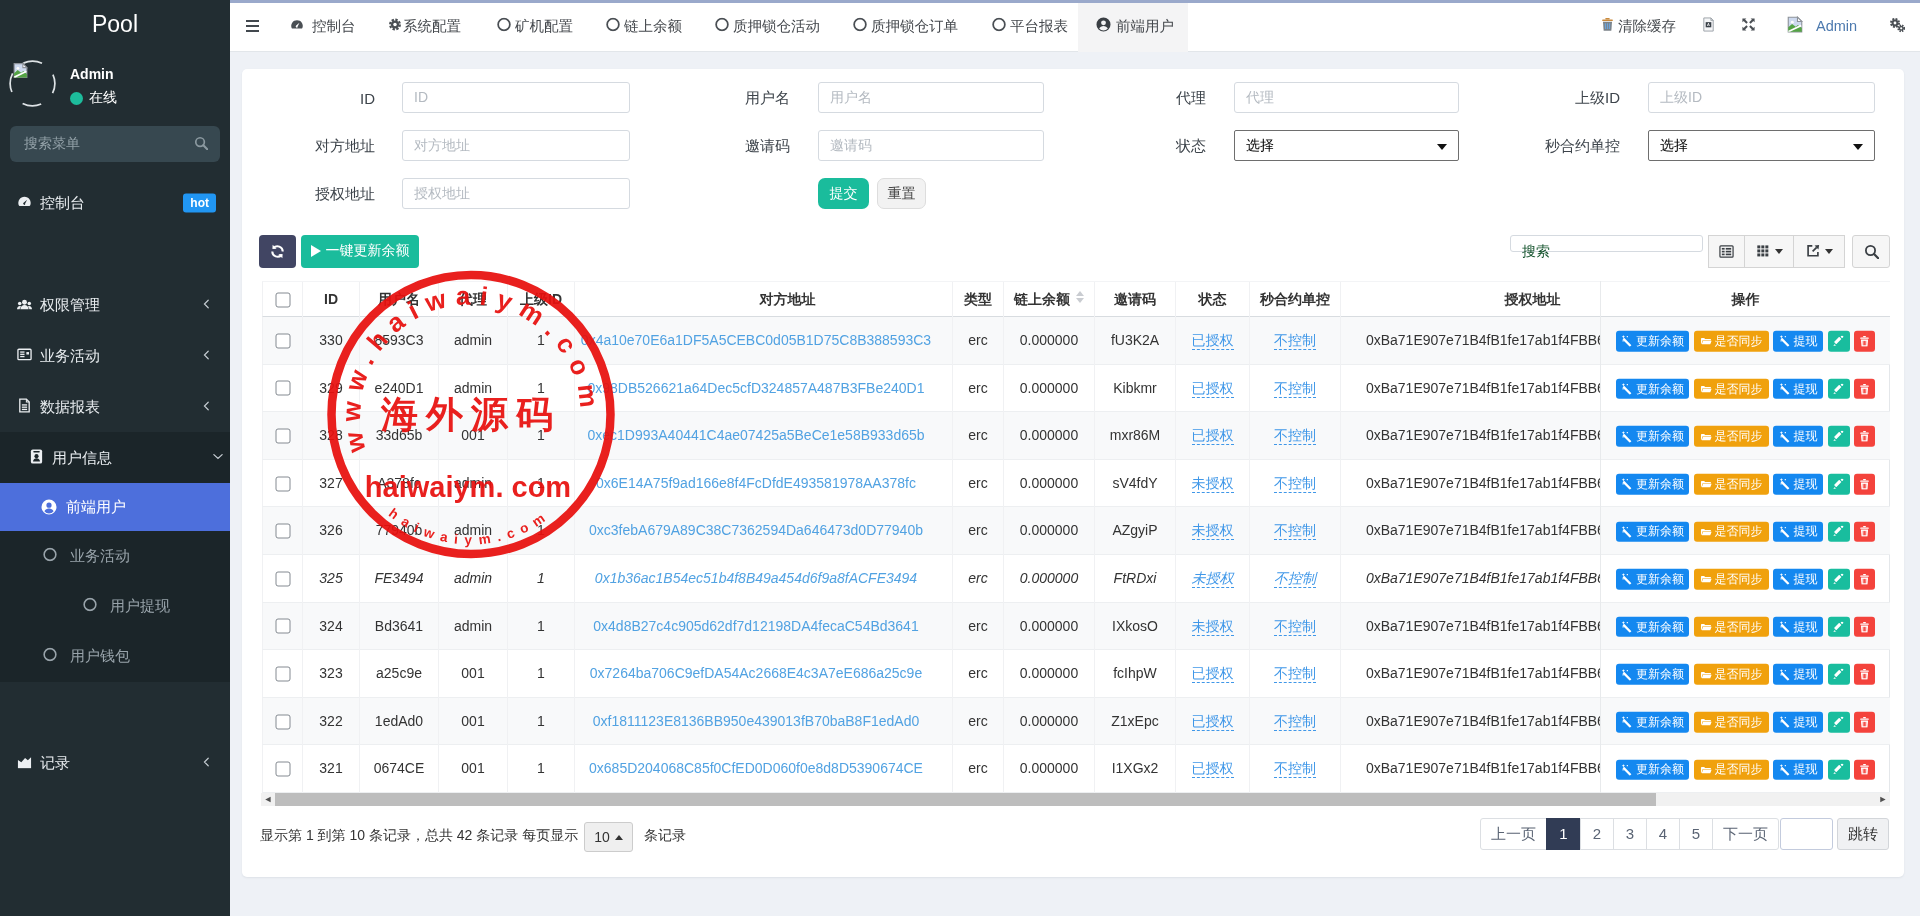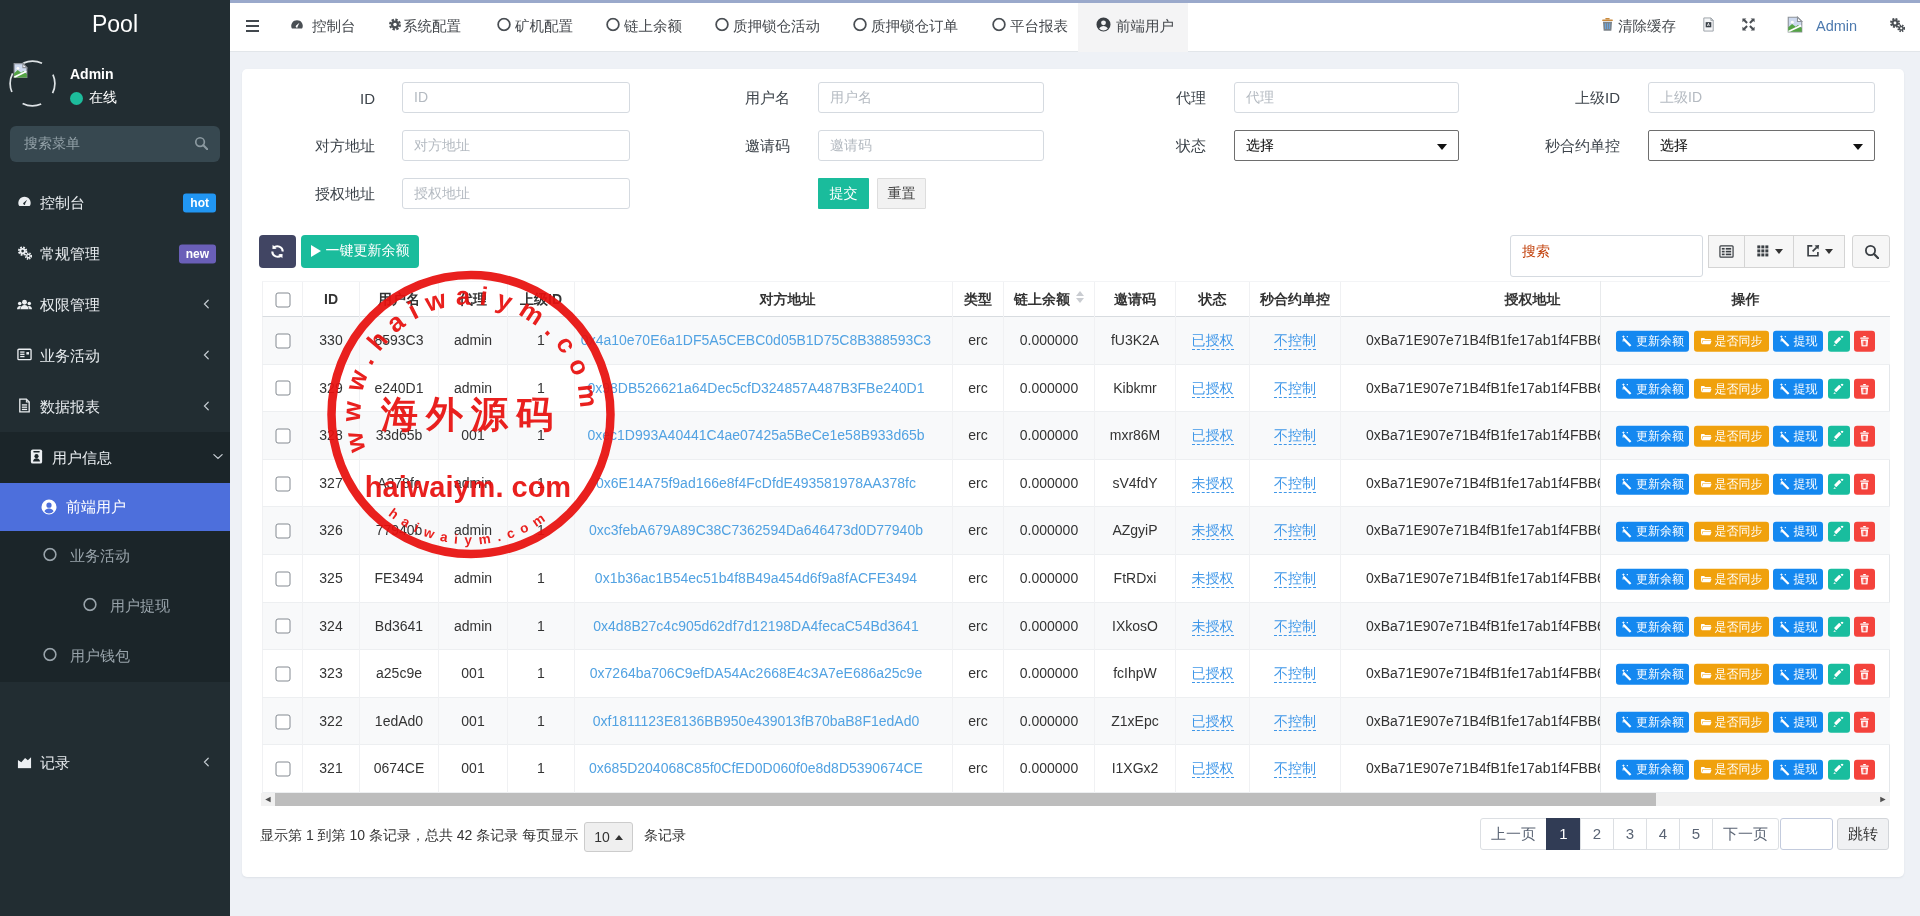--- a/index.html
+++ b/index.html
@@ -21,21 +21,21 @@
 #navbar{position:absolute;left:230px;top:0;width:1690px;height:52px;background:#fff;border-bottom:1px solid #e2e6ea;z-index:3;}
 .tab{position:absolute;top:0;height:51px;font-size:14.5px;color:#44484d;}
 .tab .ti{position:absolute;top:50%;transform:translateY(-50%);}
 .tab .tt{position:absolute;top:50%;transform:translateY(-50%);white-space:nowrap;}
 
 #card{position:absolute;left:242px;top:69px;width:1662px;height:808px;background:#fff;border-radius:5px;box-shadow:0 1px 2px rgba(80,90,109,.10);z-index:1;}
 .flabel{position:absolute;font-size:15px;color:#3d444b;text-align:right;white-space:nowrap;transform:translateY(-50%);}
 .finput{position:absolute;height:31px;border:1px solid #d5dae0;border-radius:3px;font-size:14px;color:#b4bac1;line-height:29px;padding-left:11px;background:#fff;}
 .fselect{position:absolute;height:31px;border:1px solid #6e6e6e;border-radius:2px;font-size:14px;color:#000;line-height:29px;padding-left:11px;background:#fff;}
 .fselect .car{position:absolute;right:11px;top:13px;width:0;height:0;border-left:5px solid transparent;border-right:5px solid transparent;border-top:6px solid #111;}
-.btn{position:absolute;border-radius:1px;font-size:14px;text-align:center;border:0;}
+.btn{position:absolute;border-radius:7px;font-size:14px;text-align:center;border:0;}
 
 #thead{position:absolute;left:262px;top:281px;width:1626px;height:36px;border-top:1px solid #f3f4f6;border-bottom:1px solid #d8dce0;border-left:1px solid #f0f1f3;}
 .th{position:absolute;top:0;height:36px;line-height:35px;text-align:center;font-weight:bold;font-size:14px;color:#333;border-right:1px solid #f0f1f3;}
 .trow{position:absolute;left:262px;width:1626px;height:47.6px;border-bottom:1px solid #edeff1;border-left:1px solid #f0f1f3;font-size:14px;color:#333;}
 .trow.odd{background:#f8f9fa;}
 .td{position:absolute;top:0;height:47.6px;line-height:47.6px;text-align:center;border-right:1px solid #f0f1f3;white-space:nowrap;overflow:hidden;}
 .alink{color:#51a2e2;}
 .dlink{color:#3f97e8;border-bottom:1px dashed #3f97e8;padding-bottom:1px;}
 .cb{position:absolute;left:50%;top:50%;transform:translate(-50%,-50%);width:15px;height:15px;border:1.5px solid #848a91;border-radius:2.5px;background:#fff;}
 
@@ -73,34 +73,20 @@
           <line x1="10" y1="10" x2="14.2" y2="14.2" stroke="#8b99a0" stroke-width="2.2" stroke-linecap="round"></line>
         </svg></span>
     </div>
 <div class="mitem" style="top:177px;">
       <span class="mi"><svg width="15" height="15" viewBox="0 0 16 15" xmlns="http://www.w3.org/2000/svg">
           <path d="M8 2.5A6.6 6.6 0 0 0 1.9 11.6c.2.4.5.6.9.6h10.4c.4 0 .7-.2.9-.6A6.6 6.6 0 0 0 8 2.5zm0 8.6a1.4 1.4 0 0 1-1-2.4l3.8-3.1-2.2 4.4c.1.2.1.4.1.6A1.4 1.4 0 0 1 8 11.1z" fill="#eceff2"></path>
         </svg></span>
       <span class="mt">控制台</span>
       <span class="badge" style="background:#2196f3;">hot</span>
     </div>
-<div class="mitem" style="top:228px;">
-      <span class="mi"><svg width="15" height="15" viewBox="0 0 16 16" xmlns="http://www.w3.org/2000/svg">
-          <g>
-            <circle cx="6" cy="6.5" r="4" fill="none" stroke="#eceff2" stroke-width="2" stroke-dasharray="1.9 1.25"></circle>
-            <circle cx="6" cy="6.5" r="3.4" fill="#eceff2"></circle>
-            <circle cx="6" cy="6.5" r="1.4" fill="#222d32"></circle>
-            <circle cx="12.2" cy="11.8" r="3" fill="none" stroke="#eceff2" stroke-width="1.8" stroke-dasharray="1.4 1.05"></circle>
-            <circle cx="12.2" cy="11.8" r="2.5" fill="#eceff2"></circle>
-            <circle cx="12.2" cy="11.8" r="1.1" fill="#222d32"></circle>
-          </g>
-        </svg></span>
-      <span class="mt">常规管理</span>
-      <span class="badge" style="background:#6a5fb8;">new</span>
-    </div>
 <div class="mitem" style="top:279px;">
       <span class="mi"><svg width="15" height="15" viewBox="0 0 16 13" xmlns="http://www.w3.org/2000/svg">
           <g fill="#eceff2">
             <circle cx="8" cy="5.2" r="2.6"></circle>
             <path d="M3.6 12.5c0-2.4 2-4.3 4.4-4.3s4.4 1.9 4.4 4.3z"></path>
             <circle cx="2.9" cy="6.4" r="1.9"></circle>
             <path d="M0 12.5c0-1.9 1.3-3.4 3-3.4.6 0 1.2.2 1.7.5-1 .7-1.7 1.7-1.9 2.9z"></path>
             <circle cx="13.1" cy="6.4" r="1.9"></circle>
             <path d="M16 12.5h-2.8c-.2-1.2-.9-2.2-1.9-2.9.5-.3 1.1-.5 1.7-.5 1.7 0 3 1.5 3 3.4z"></path>
           </g>
@@ -351,21 +337,21 @@
     <svg width="15" height="15" viewBox="0 0 16 16" xmlns="http://www.w3.org/2000/svg">
       <g fill="none" stroke="#fff" stroke-width="2.2">
         <path d="M13.6 8a5.6 5.6 0 0 0-9.8-3.7"></path>
         <path d="M2.4 8a5.6 5.6 0 0 0 9.8 3.7"></path>
       </g>
       <path d="M2.8 0.8 2.6 5.4l4.4-.4z" fill="#fff"></path>
       <path d="M13.2 15.2l.2-4.6-4.4.4z" fill="#fff"></path>
     </svg>
   </div>
 <div class="btn" style="left:301px;top:235px;width:118px;height:32.5px;background:#1abc9c;border-radius:4px;color:#fff;z-index:2;display:flex;align-items:center;justify-content:center;gap:5px;"><span style="display:inline-block;width:0;height:0;border-top:6.5px solid transparent;border-bottom:6.5px solid transparent;border-left:10px solid #fff;"></span>一键更新余额</div>
-<div class="finput" style="left:1510px;top:235px;width:193px;height:42px;line-height:31px;z-index:2;color:#c2410c;">搜索</div>
+<div class="finput" style="left:1510px;top:235px;width:193px;height:17px;line-height:31px;z-index:2;color:#14532d;">搜索</div>
 <div class="btn" style="left:1708px;top:235px;width:37px;height:32.5px;background:#f6f6f6;border:1px solid #d4d4d4;z-index:2;display:flex;align-items:center;justify-content:center;gap:5px;border-radius:0;">
     <svg width="15" height="15" viewBox="0 0 16 16" xmlns="http://www.w3.org/2000/svg">
       <g fill="#3a3f44">
         <rect x="1" y="2" width="14" height="12" rx="1" fill="none" stroke="#3a3f44" stroke-width="1.3"></rect>
         <rect x="3" y="4.2" width="3" height="1.8"></rect>
         <rect x="7.2" y="4.2" width="5.8" height="1.8"></rect>
         <rect x="3" y="7.2" width="3" height="1.8"></rect>
         <rect x="7.2" y="7.2" width="5.8" height="1.8"></rect>
         <rect x="3" y="10.2" width="3" height="1.8"></rect>
         <rect x="7.2" y="10.2" width="5.8" height="1.8"></rect>
@@ -495,21 +481,21 @@
 <div class="td" style="left:245px;width:67px;">1</div>
 <div class="td" style="left:312px;width:378px;text-indent:-15px;"><span class="alink">0xc3febA679A89C38C7362594Da646473d0D77940b</span></div>
 <div class="td" style="left:690px;width:51px;">erc</div>
 <div class="td" style="left:741px;width:91px;">0.000000</div>
 <div class="td" style="left:832px;width:81px;">AZgyiP</div>
 <div class="td" style="left:913px;width:74px;"><span class="dlink">未授权</span></div>
 <div class="td" style="left:987px;width:91px;"><span class="dlink">不控制</span></div>
 <div class="td" style="left:1078px;width:384px;">0xBa71E907e71B4fB1fe17ab1f4FBB6cA1B2C3D4E5</div>
 <div class="td" style="left:1462px;width:164px;"></div>
 </div>
-<div class="trow " style="top:555.0000000000001px;z-index:2;">
+<div class="trow " style="top:555.0000000000001px;z-index:2;font-style:italic;">
 <div class="td" style="left:0px;width:40px;">
       <span class="cb"></span>
     </div>
 <div class="td" style="left:40px;width:57px;">325</div>
 <div class="td" style="left:97px;width:79px;">FE3494</div>
 <div class="td" style="left:176px;width:69px;">admin</div>
 <div class="td" style="left:245px;width:67px;">1</div>
 <div class="td" style="left:312px;width:378px;text-indent:-15px;"><span class="alink">0x1b36ac1B54ec51b4f8B49a454d6f9a8fACFE3494</span></div>
 <div class="td" style="left:690px;width:51px;">erc</div>
 <div class="td" style="left:741px;width:91px;">0.000000</div>

